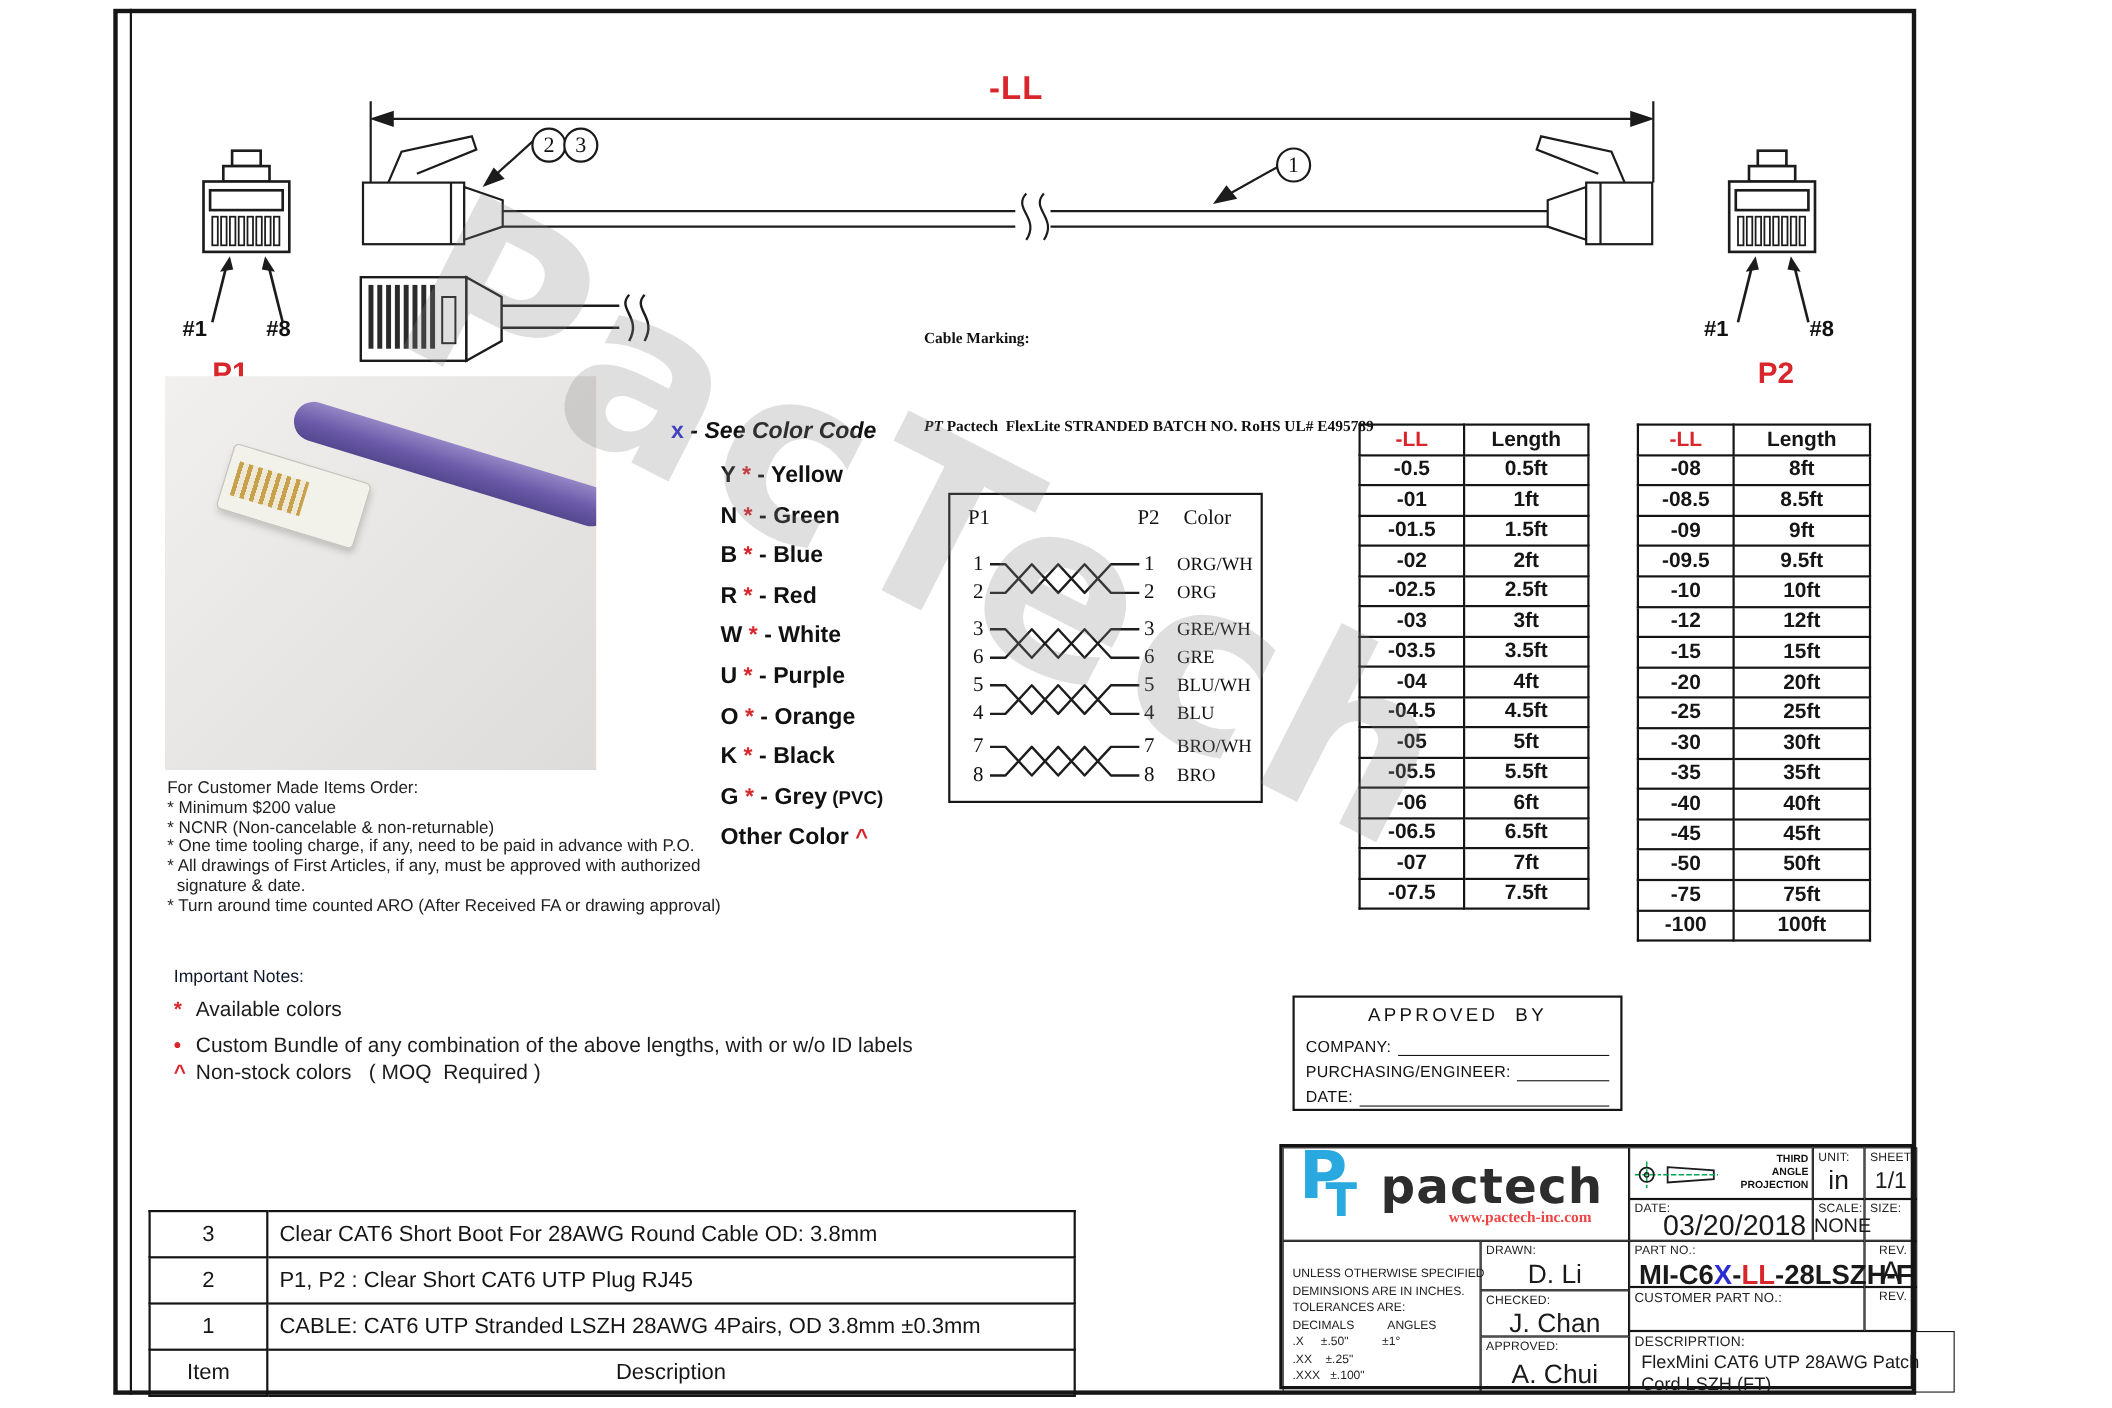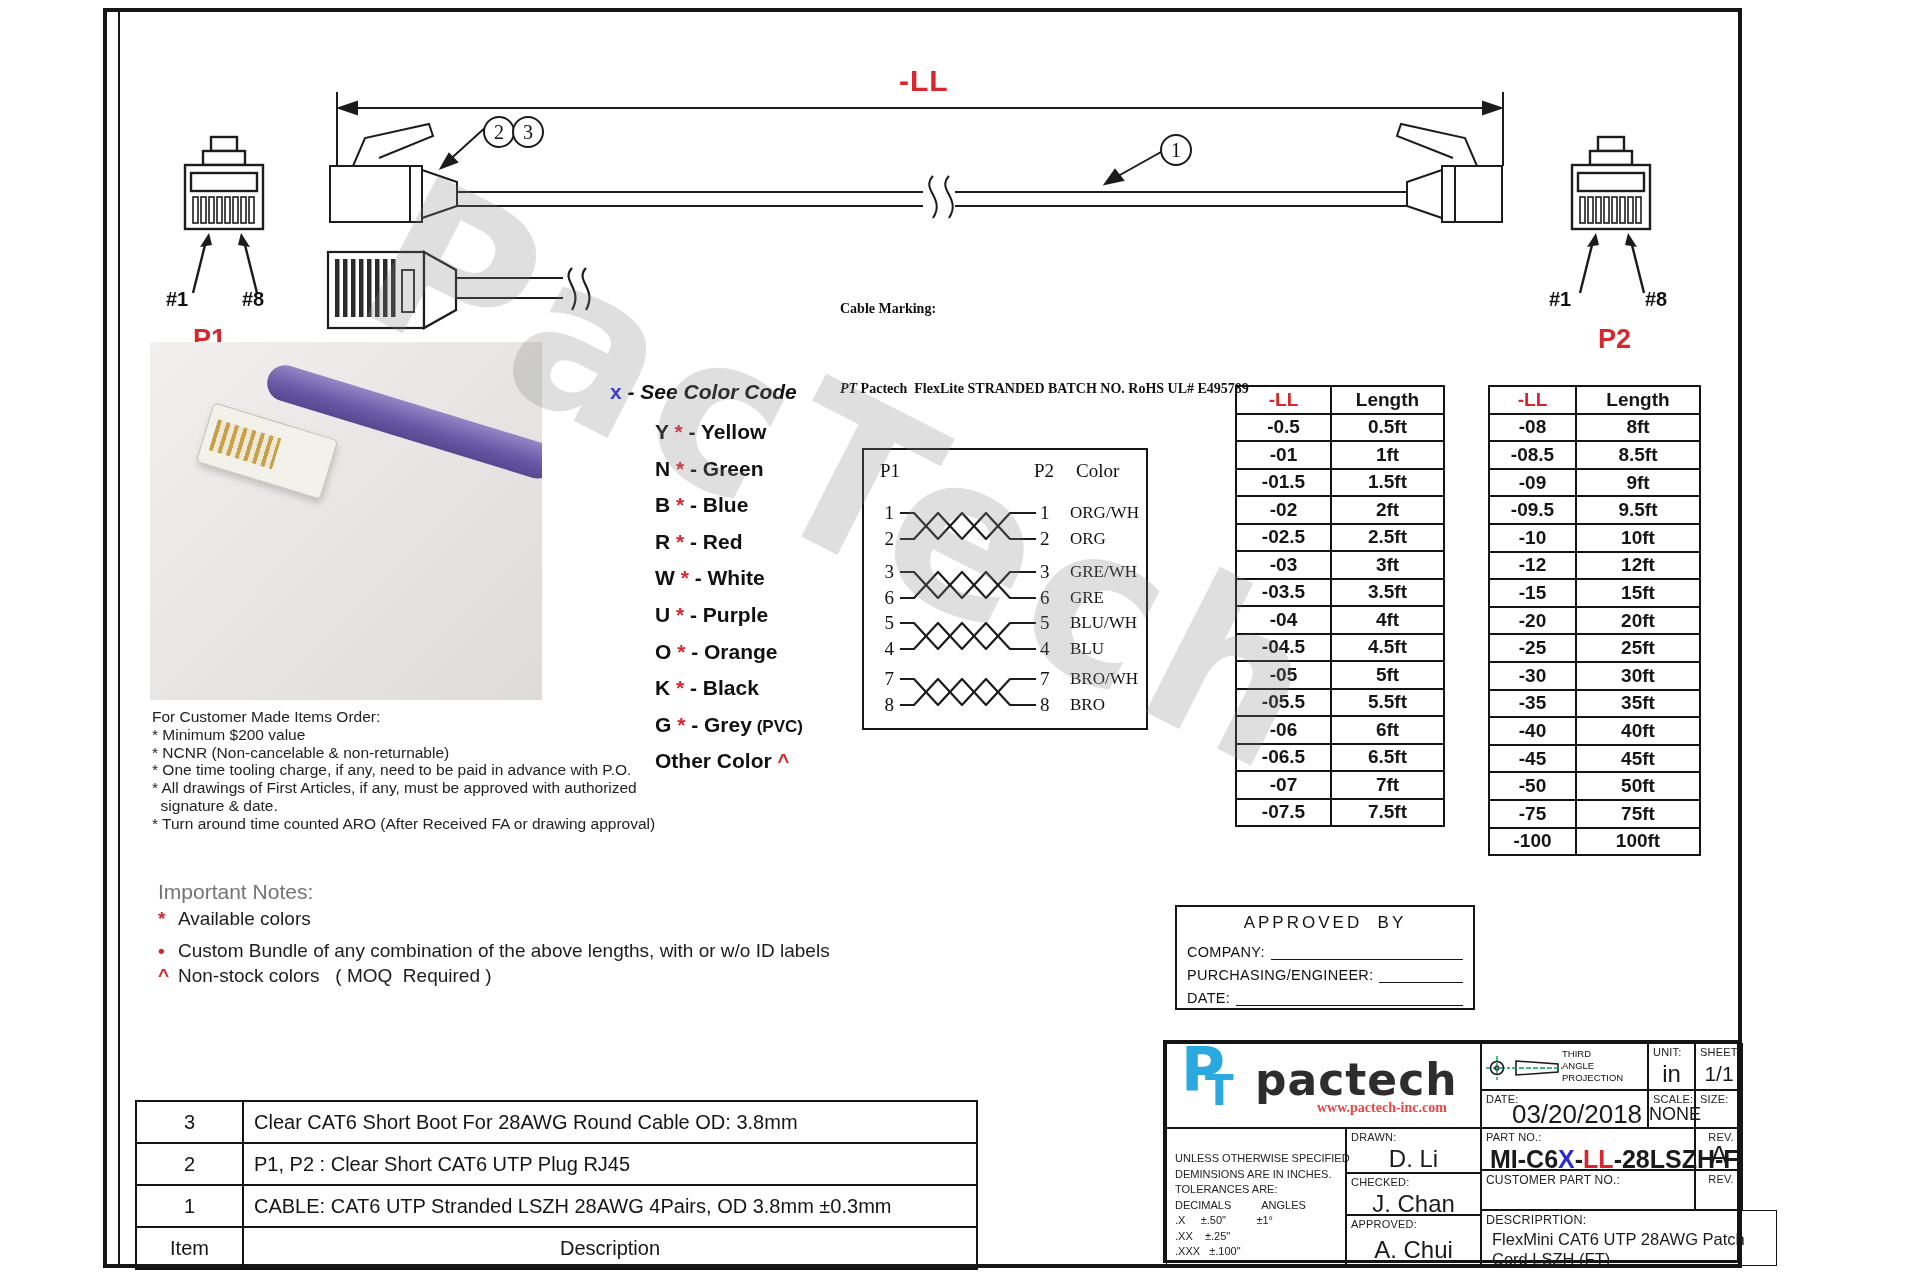--- a/index.html
+++ b/index.html
@@ -56,21 +56,21 @@
   .tw{fill:none;stroke:#1d1d1d;stroke-width:2.2;stroke-linejoin:round;}
   
   .lt{border-collapse:collapse;background:transparent;table-layout:fixed;}
   .lt td,.lt th{border:2.2px solid #141414;text-align:center;vertical-align:middle;
                 font-size:19px;font-weight:bold;color:#151515;padding:0;}
   #lt0{left:1235px;top:385px;} #lt0 td,#lt0 th{height:25.5px;}
   #lt1{left:1488px;top:385px;} #lt1 td,#lt1 th{height:25.6px;}
   .lt .hred{color:var(--red);}
   
   .cust-notes{left:152px;top:708px;font-size:15.5px;line-height:17.8px;white-space:pre;color:#222;}
-  .imp-title{left:158px;top:880px;font-size:21px;color:#737373;}
+  .imp-title{left:158px;top:880px;font-size:16px;color:#0f172a;}
   .imp-list{left:158px;top:906px;}
   .imp-item{font-size:19px;line-height:25px;color:#1c1c1c;white-space:pre;}
   .imp-item.gap{margin-top:7px;}
   .imp-mark{color:var(--red);display:inline-block;width:20px;font-weight:bold;}
   
   .apbox{left:1175px;top:905px;width:300px;height:105px;border:2.5px solid #161616;box-sizing:border-box;
          padding:6px 10px 0 10px;}
   .ap-title{text-align:center;font-size:17px;letter-spacing:3px;white-space:pre;margin-bottom:4px;}
   .ap-row{display:flex;align-items:flex-end;height:23px;font-size:14.5px;letter-spacing:.3px;}
   .ap-line{flex:1;border-bottom:1.6px solid #161616;margin-left:6px;height:15px;}
@@ -82,21 +82,21 @@
   #itemtbl .it-foot{text-align:center;}
   
   .tblock{left:1163px;top:1040px;width:577px;height:223px;border:3px solid #141414;box-sizing:border-box;}
   .tb-cell{position:absolute;border:1.3px solid #141414;box-sizing:border-box;}
   .tb-label{font-size:11px;letter-spacing:.2px;padding:2px 0 0 4px;color:#222;}
   .tb-center{text-align:center;}
   .logo-p{position:absolute;left:14px;top:-10px;font-size:60px;font-weight:bold;color:var(--logo-blue);font-family:"DejaVu Sans",sans-serif;}
   .logo-t{position:absolute;left:38px;top:22px;font-size:42px;font-weight:bold;color:var(--logo-blue);font-family:"DejaVu Sans",sans-serif;}
   .logo-name{position:absolute;left:88px;top:10px;font-size:44px;font-weight:bold;color:#2d2d2d;letter-spacing:1px;font-family:"DejaVu Sans",sans-serif;}
   .logo-web{position:absolute;left:150px;top:56px;font-size:14px;font-weight:bold;color:#ef4444;font-family:"Liberation Serif",serif;}
-  .proj-text{position:absolute;left:80px;top:4px;width:82px;font-size:9.5px;font-weight:normal;text-align:left;line-height:12px;}
+  .proj-text{position:absolute;left:80px;top:4px;width:82px;font-size:9.5px;font-weight:bold;text-align:right;line-height:12px;}
   .tol{white-space:pre;font-size:11px;line-height:15.5px;padding:22px 0 0 8px;color:#222;}
   .sig{position:absolute;left:0;right:0;top:16px;text-align:center;font-size:24px;color:#1a1a1a;}
   .bigval{position:absolute;left:0;right:0;top:14px;text-align:center;font-size:26px;color:#1a1a1a;}
   .partno{position:absolute;left:8px;top:16px;font-size:25px;font-weight:bold;color:#1a1a1a;white-space:pre;}
   .partno .px{color:var(--blue);} .partno .pll{color:var(--red);}
   .desc-val{padding:2px 0 0 10px;font-size:16.5px;line-height:20px;color:#1a1a1a;}
 </style>
 </head>
 <body>
 

